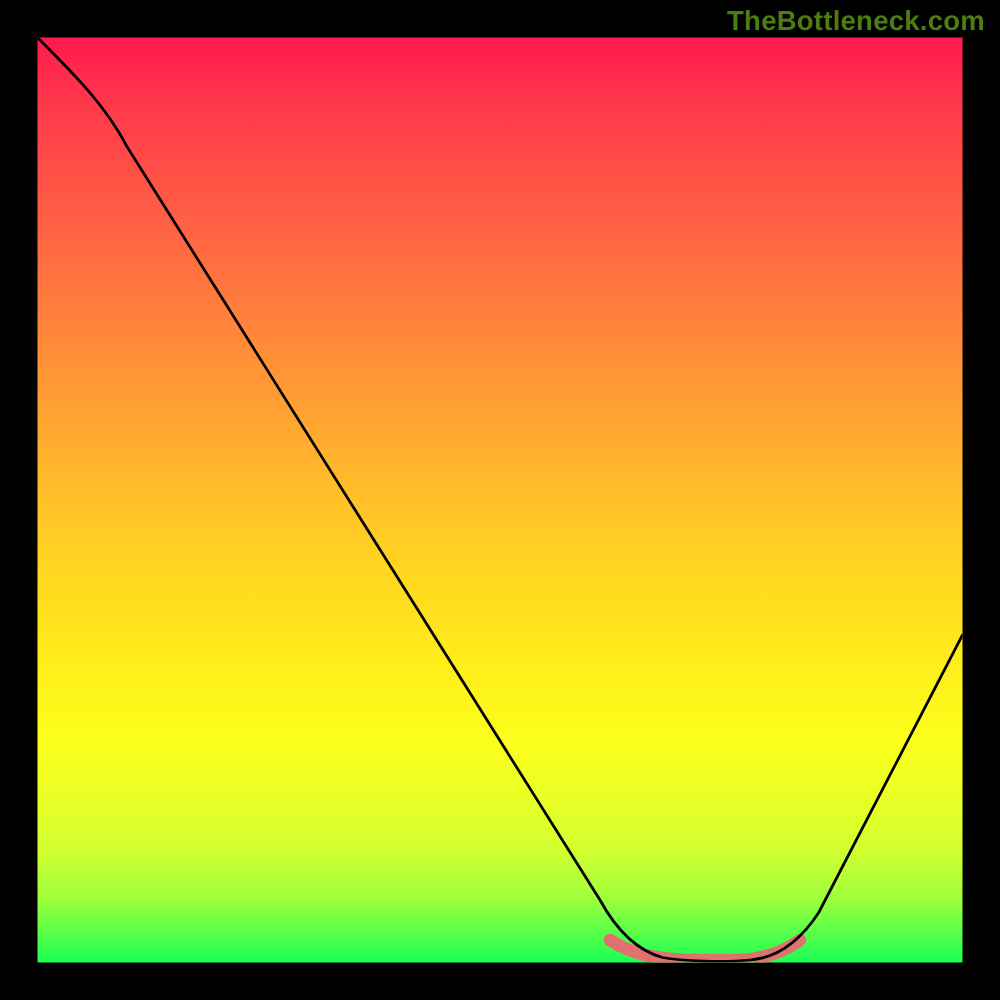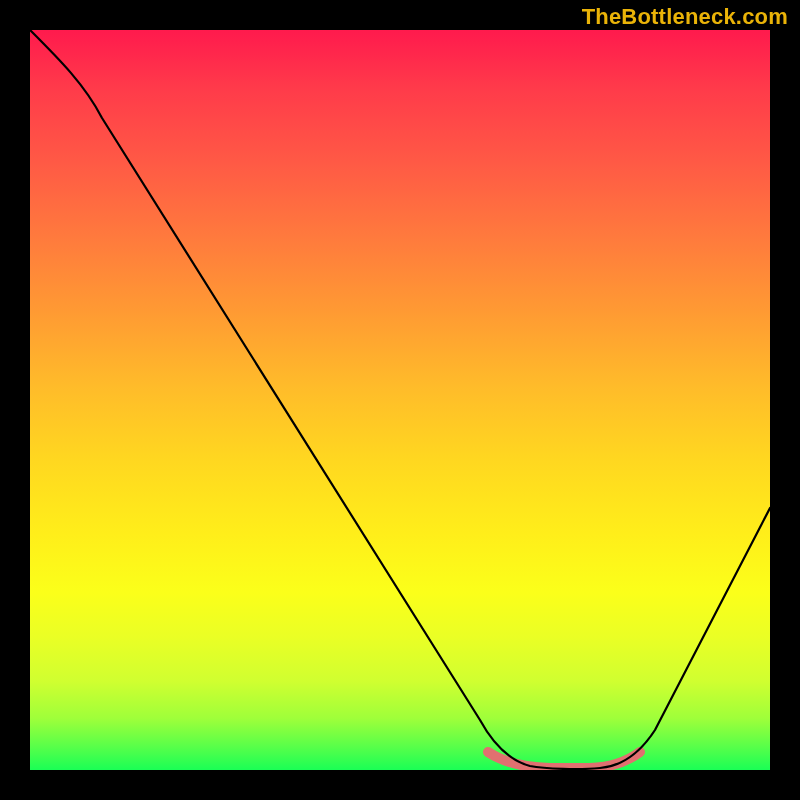--- a/index.html
+++ b/index.html
@@ -39,21 +39,21 @@
       #d0ff30 88%,
       #9fff3a 93%,
       #55ff4a 97%,
       #1aff55 100%
     );
   }
   .watermark {
     position: absolute;
     top: 4px;
     right: 12px;
-    color: #eab308;
+    color: #4d7c0f;
     font-size: 22px;
     font-weight: 600;
     letter-spacing: 0.2px;
     user-select: none;
   }
   svg.curves {
     position: absolute;
     left: 0;
     top: 0;
     width: 740px;

